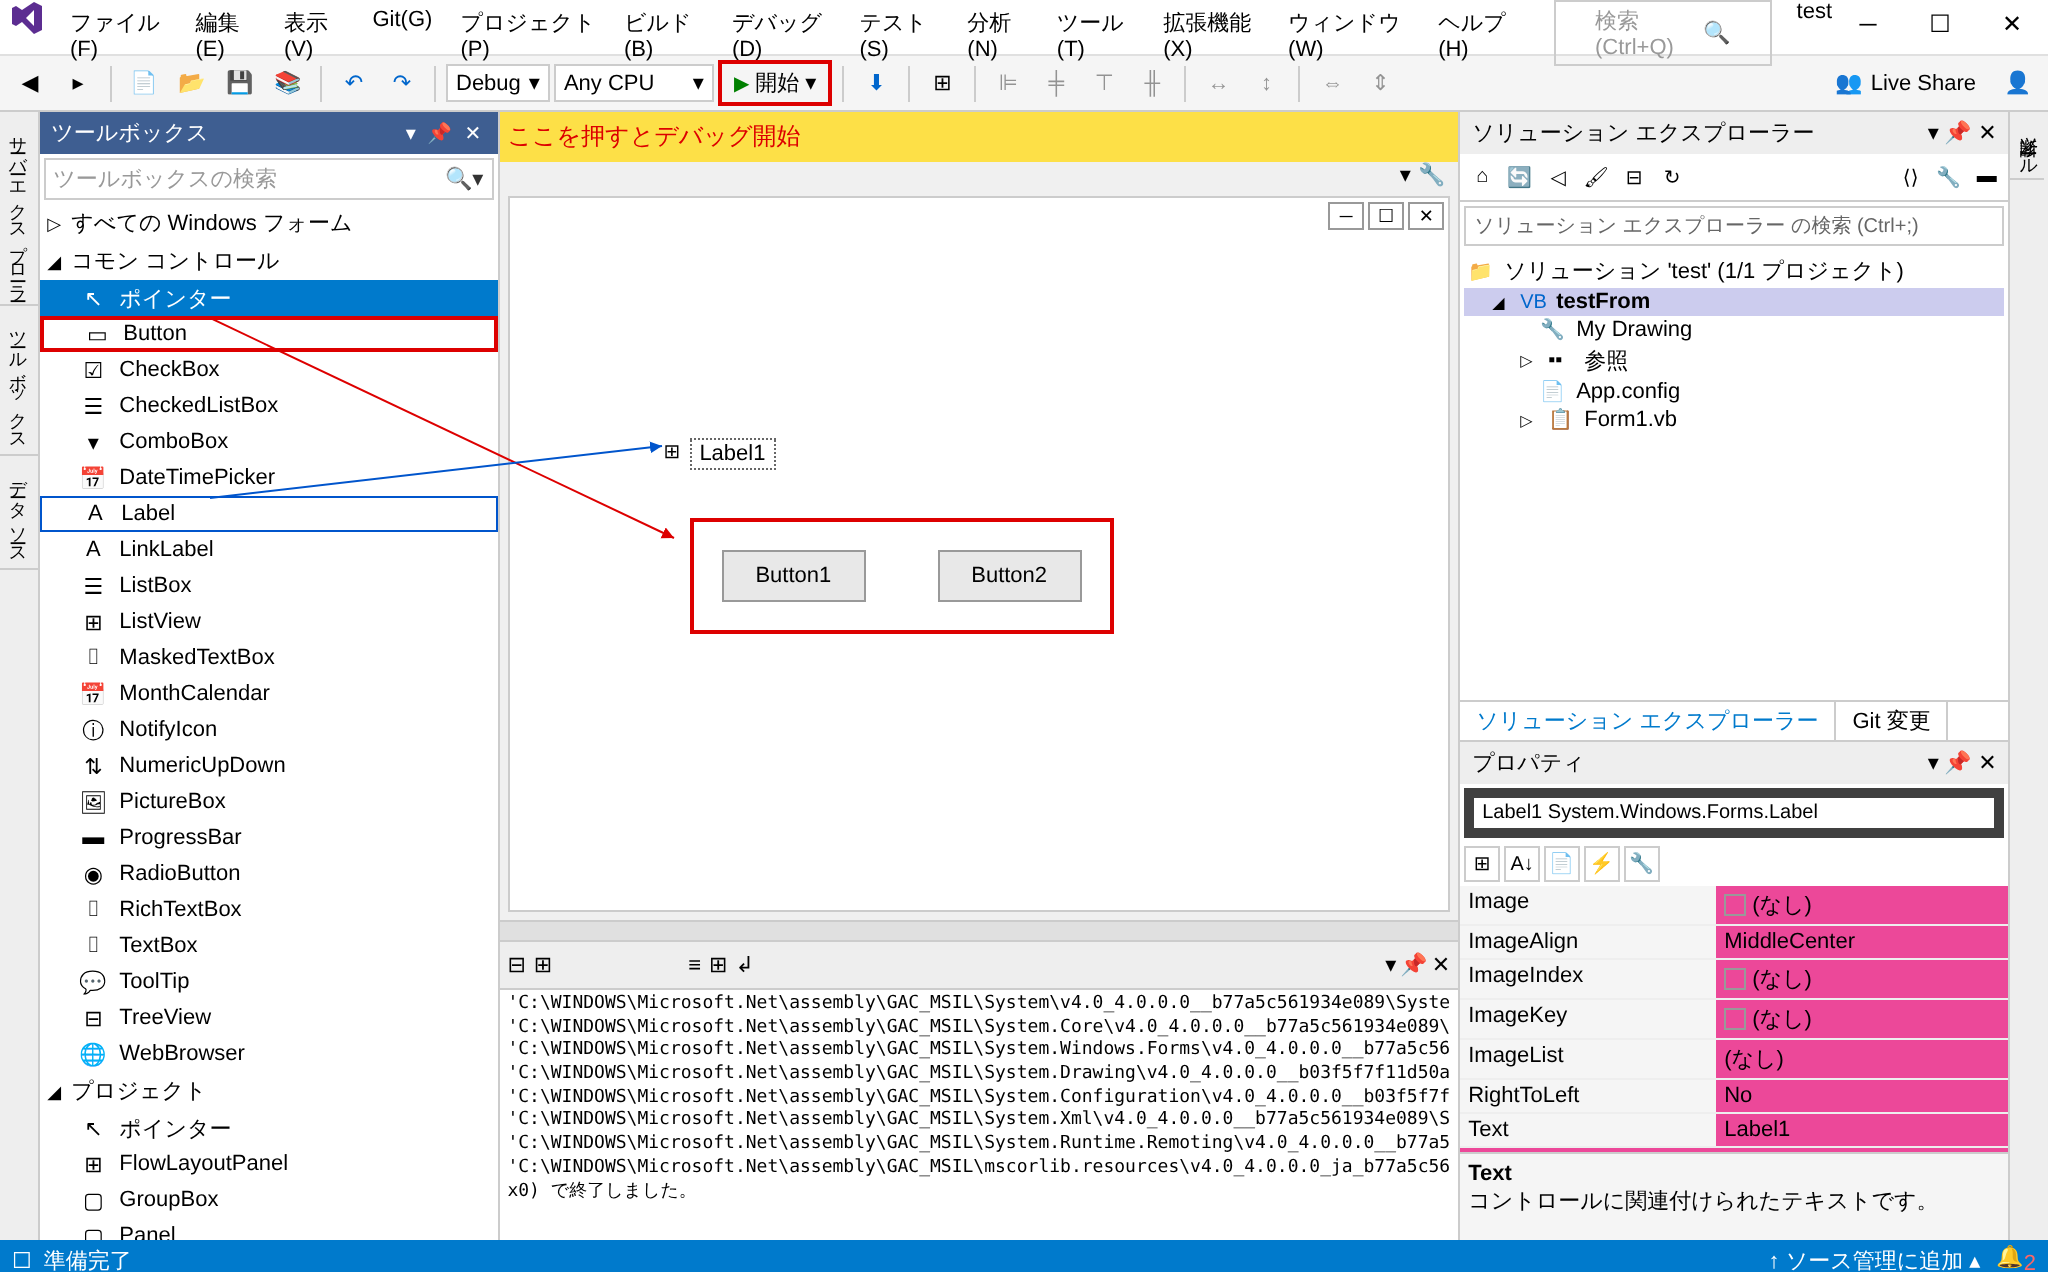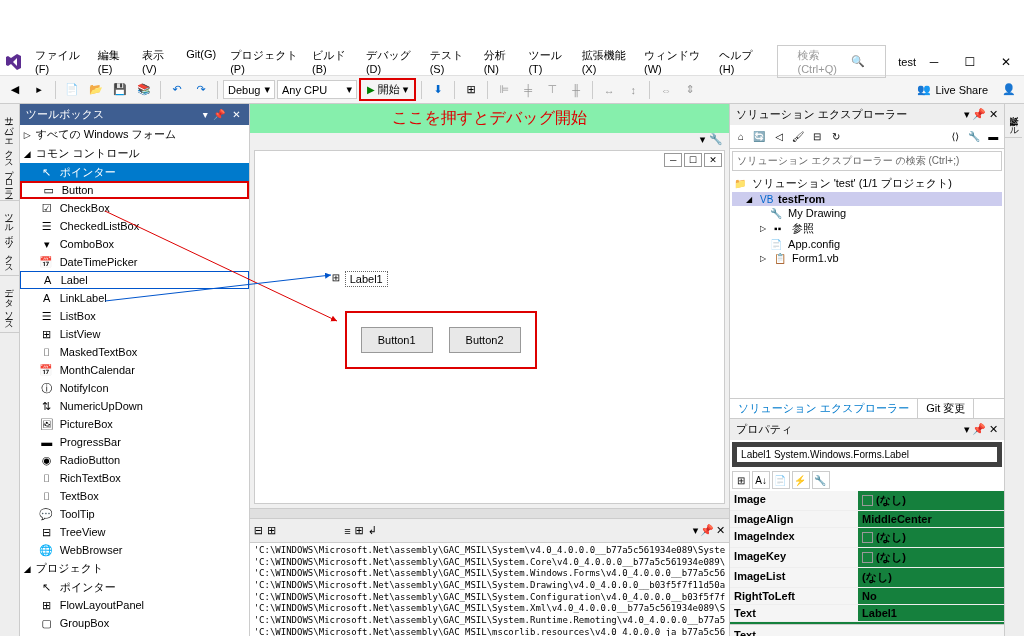--- a/index.html
+++ b/index.html
@@ -1,17 +1,17 @@
 <!DOCTYPE html>
 <html><head>
 <meta charset="utf-8">
 <style>
 * { margin: 0; padding: 0; box-sizing: border-box; font-family: "Yu Gothic UI", "Segoe UI", sans-serif; font-size: 11px; }
 body { width: 1024px; height: 636px; background: #fff; overflow: hidden; position: relative; }
-.titlebar { height: 28px; display: flex; align-items: center; background: #fff; border-bottom: 1px solid #e0e0e0; margin-top: 48px; }
+.titlebar { height: 28px; display: flex; align-items: flex-start; background: #fff; border-bottom: 1px solid #e0e0e0; }
 .vs-logo { width: 18px; height: 18px; margin: 0 6px; display: flex; align-items: center; justify-content: center; color: #5c2d91; }
 .menu { display: flex; }
 .menu-item { padding: 4px 7px; cursor: pointer; }
 .title-search { margin-left: 10px; border: 1px solid #ccc; padding: 2px 20px; width: 120px; color: #999; font-size: 10px; display: flex; align-items: center; }
 .title-text { margin-left: 12px; font-size: 11px; }
 .win-controls { margin-left: auto; display: flex; }
 .win-btn { width: 36px; height: 24px; display: flex; align-items: center; justify-content: center; cursor: pointer; font-size: 12px; }
 .toolbar { height: 28px; display: flex; align-items: center; background: #f5f5f5; border-bottom: 1px solid #ccc; padding: 0 4px; gap: 2px; }
 .tool-btn { width: 22px; height: 22px; display: flex; align-items: center; justify-content: center; cursor: pointer; border-radius: 2px; font-size: 11px; }
 .tool-sep { width: 1px; height: 18px; background: #ccc; margin: 0 3px; }
@@ -30,27 +30,27 @@
 .toolbox-search .mag { margin-left: auto; color: #333; }
 .tree { flex: 1; overflow-y: auto; background: #fff; }
 .tree-cat { padding: 2px 4px; display: flex; align-items: center; cursor: pointer; font-size: 11px; }
 .tree-cat .arrow { width: 12px; font-size: 9px; }
 .tree-item { padding: 1px 4px 1px 20px; display: flex; align-items: center; gap: 6px; cursor: pointer; font-size: 11px; height: 18px; }
 .tree-item.selected { background: #007acc; color: #fff; }
 .tree-item .ticon { width: 14px; display: inline-flex; justify-content: center; font-size: 11px; }
 .tree-item.red-box { border: 2px solid #d00; }
 .tree-item.blue-box { border: 1px solid #0055cc; }
 .center { flex: 1; display: flex; flex-direction: column; background: #f0f0f0; }
-.annotation { color: #d00; font-size: 16px; text-align: center; padding: 4px; background: #86efac; }
+.annotation { color: #d00; font-size: 12px; padding: 4px; background: #fde047; }
 .design-surface { flex: 1; background: #fff; margin: 4px; border: 1px solid #ccc; position: relative; }
 .design-header { position: absolute; top: 2px; right: 2px; display: flex; gap: 2px; }
 .design-header span { border: 1px solid #999; width: 18px; height: 14px; display: flex; align-items: center; justify-content: center; font-size: 9px; }
 .label-ctrl { position: absolute; background: #fff; border: 1px dotted #666; padding: 1px 4px; font-size: 11px; }
 .label-ctrl::before { content: '⊞'; position: absolute; left: -14px; top: 0; font-size: 10px; }
-.btn-group { position: absolute; border: 2px solid #d00; padding: 14px; display: flex; gap: 16px; }
+.btn-group { position: absolute; border: 2px solid #d00; padding: 14px; display: flex; gap: 36px; }
 .form-btn { border: 1px solid #999; background: #e8e8e8; padding: 6px 16px; font-size: 11px; }
 .output-area { height: 150px; border-top: 1px solid #ccc; display: flex; flex-direction: column; }
 .output-toolbar { height: 24px; background: #eee; border-bottom: 1px solid #ccc; display: flex; align-items: center; padding: 0 4px; gap: 4px; }
 .output-toolbar .controls { margin-left: auto; display: flex; gap: 2px; font-size: 10px; }
 .output-content { flex: 1; overflow: auto; font-family: monospace; font-size: 9px; padding: 2px 4px; background: #fff; white-space: pre; line-height: 1.3; }
 .right-panel { width: 280px; border-left: 1px solid #ccc; display: flex; flex-direction: column; }
 .se-panel { flex: 0 0 315px; display: flex; flex-direction: column; border-bottom: 1px solid #ccc; }
 .panel-title { background: #eee; padding: 3px 6px; font-size: 11px; display: flex; align-items: center; }
 .panel-title .controls { margin-left: auto; display: flex; gap: 3px; font-size: 10px; }
 .se-toolbar { height: 24px; background: #fff; border-bottom: 1px solid #ccc; display: flex; align-items: center; padding: 0 2px; gap: 1px; }
@@ -61,21 +61,21 @@
 .se-node .arrow { width: 10px; font-size: 8px; }
 .se-node.selected { background: #cce; }
 .se-node .nicon { width: 14px; font-size: 10px; }
 .se-tabs { display: flex; border-top: 1px solid #ccc; font-size: 10px; }
 .se-tab { padding: 2px 8px; border-right: 1px solid #ccc; }
 .se-tab.active { color: #007acc; }
 .props-panel { flex: 1; display: flex; flex-direction: column; }
 .prop-selector { padding: 2px 4px; border: 5px solid #404040; margin: 2px; font-size: 10px; }
 .prop-toolbar { height: 22px; display: flex; align-items: center; padding: 0 2px; gap: 2px; }
 .prop-toolbar span { width: 18px; height: 18px; display: flex; align-items: center; justify-content: center; font-size: 10px; border: 1px solid #ccc; }
-.prop-grid { flex: 1; overflow-y: auto; background: #15803d; font-weight: bold; }
+.prop-grid { flex: 1; overflow-y: auto; background: #ec4899; }
 .prop-row { display: flex; border-bottom: 1px solid #eee; font-size: 10px; }
 .prop-name { width: 128px; padding: 2px 4px; background: #f5f5f5; }
 .prop-val { flex: 1; padding: 2px 4px; display: flex; align-items: center; gap: 3px; }
 .prop-val .cb { width: 11px; height: 11px; border: 1px solid #999; }
 .prop-desc { border-top: 1px solid #ccc; padding: 4px; font-size: 10px; background: #f5f5f5; height: 44px; }
 .prop-desc .pname { font-weight: bold; }
 .statusbar { height: 20px; background: #007acc; color: #fff; display: flex; align-items: center; padding: 0 6px; font-size: 10px; }
 .statusbar .right { margin-left: auto; display: flex; gap: 8px; align-items: center; }
 .right-tabs { width: 20px; background: #eee; border-left: 1px solid #ccc; }
 svg.arrow-svg { position: absolute; pointer-events: none; }
@@ -173,20 +173,24 @@
 
   <div class="toolbox">
     <div class="panel-header">
       <span>ツールボックス</span>
       <div class="controls">
         <span>▾</span>
         <span>📌</span>
         <span>✕</span>
       </div>
     </div>
+    <div class="toolbox-search">
+      <span>ツールボックスの検索</span>
+      <span class="mag">🔍▾</span>
+    </div>
     <div class="tree" id="toolbox-tree">
         <div class="tree-cat">
           <span class="arrow">▷</span>
           <span>すべての Windows フォーム</span>
         </div>
         <div class="tree-cat">
           <span class="arrow">◢</span>
           <span>コモン コントロール</span>
         </div>
         <div class="tree-item selected">

